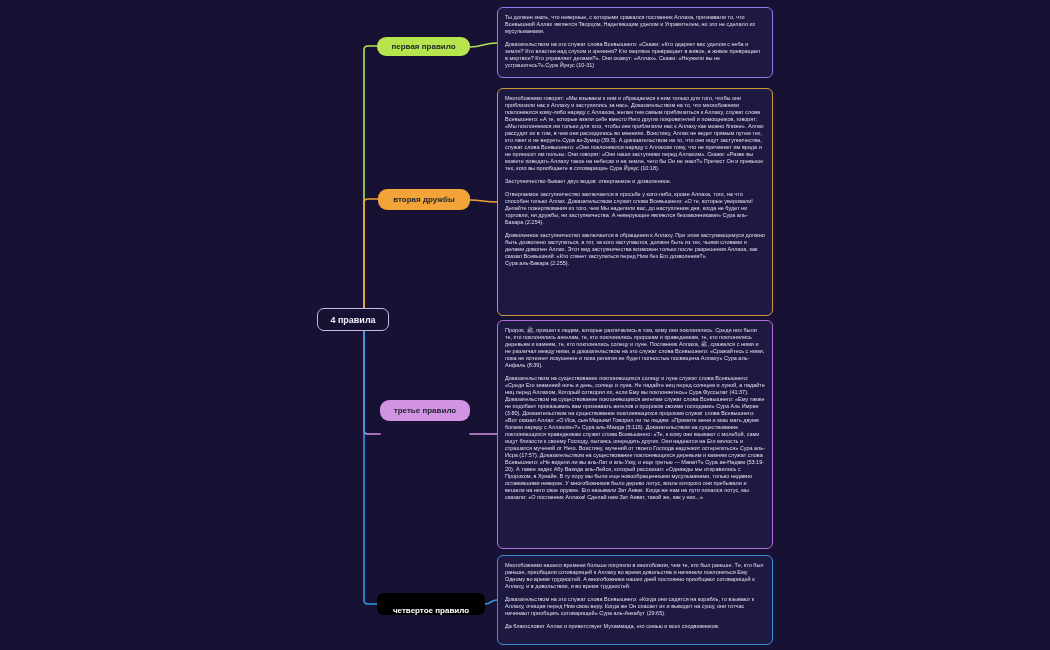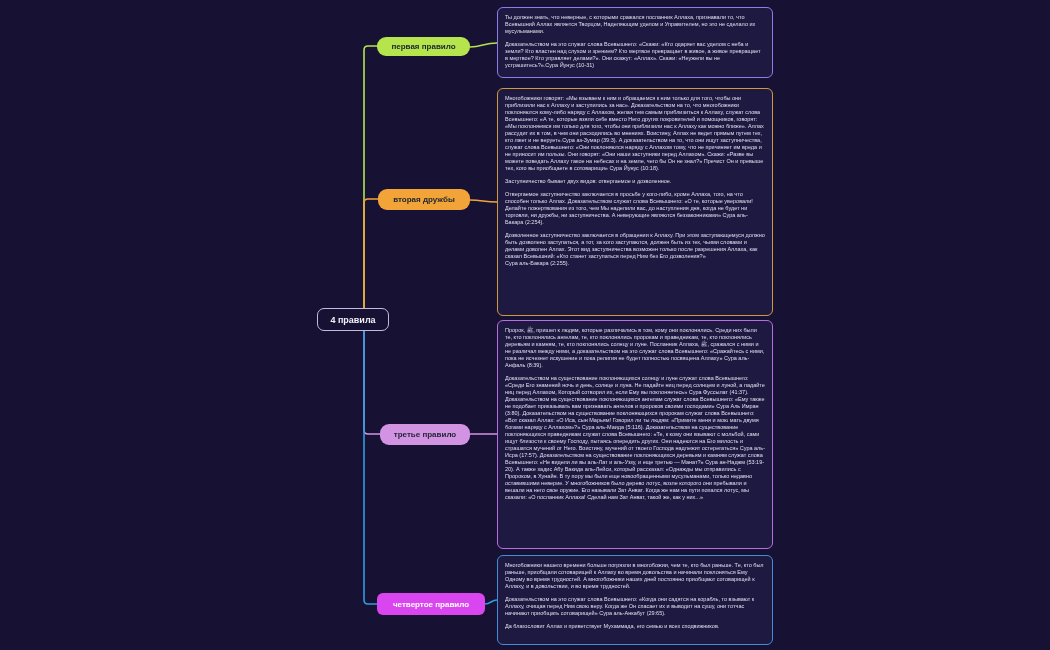--- a/index.html
+++ b/index.html
@@ -39,21 +39,21 @@
     position: absolute;
     border-radius: 9px;
     font-size: 8px;
     font-weight: bold;
     display: flex; align-items: center; justify-content: center;
     cursor: pointer;
     white-space: nowrap;
   }
   .label-1 { left: 377px; top: 37px;  width: 93px;  height: 19px; }
   .label-2 { left: 378px; top: 189px; width: 92px;  height: 21px; }
-  .label-3 { left: 380px; top: 424px; width: 90px;  height: 21px; }
+  .label-3 { left: 380px; top: 400px; width: 90px;  height: 21px; }
   .label-4 { left: 377px; top: 593px; width: 108px; height: 22px; border-radius: 6px; }
 
   .text-box {
     position: absolute;
     left: 497px;
     width: 276px;
     border: 1px solid;
     border-radius: 6px;
     padding: 6px 7px;
     font-size: 5.5px;
@@ -95,21 +95,21 @@
 
   <div class="branch-label label-1" style="background-color: rgb(181, 228, 77); color: rgb(29, 37, 48);">
     <span>первая правило</span>
   </div>
   <div class="branch-label label-2" style="background-color: rgb(242, 164, 56); color: rgb(29, 37, 48);">
     <span>вторая дружбы</span>
   </div>
   <div class="branch-label label-3" style="background-color: rgb(211, 147, 227); color: rgb(29, 37, 48);">
     <span>третье правило</span>
   </div>
-  <div class="branch-label label-4" style="background-color: #d946ef; color: rgb(255, 255, 255);">
+  <div class="branch-label label-4" style="background-color: #000000; color: rgb(255, 255, 255); align-items: flex-end;">
     <span>четвертое правило</span>
   </div>
 
   <div class="text-box box-1" style="border-color: rgb(141, 124, 234); background-color: rgb(30, 25, 65);">
     <p>Ты должен знать, что неверные, с которыми сражался посланник Аллаха, признавали то, что Всевышний Аллах является Творцом, Наделяющим уделом и Управителем, но это не сделало их мусульманами.</p>
     <p>Доказательством на это служат слова Всевышнего: «Скажи: «Кто одаряет вас уделом с неба и земли? Кто властен над слухом и зрением? Кто мертвое превращает в живое, а живое превращает в мертвое? Кто управляет делами?». Они скажут: «Аллах». Скажи: «Неужели вы не устрашитесь?».Сура Йунус (10-31)</p>
   </div>
 
   <div class="text-box box-2" style="border-color: rgb(207, 154, 63); background-color: rgb(30, 25, 65);">
     <p>Многобожники говорят: «Мы взываем к ним и обращаемся к ним только для того, чтобы они приблизили нас к Аллаху и заступились за нас». Доказательством на то, что многобожники поклоняются кому-либо наряду с Аллахом, желая тем самым приблизиться к Аллаху, служат слова Всевышнего: «А те, которые взяли себе вместо Него других покровителей и помощников, говорят: «Мы поклоняемся им только для того, чтобы они приблизили нас к Аллаху как можно ближе». Аллах рассудит их в том, в чем они расходились во мнениях. Воистину, Аллах не ведет прямым путем тех, кто лжет и не верует».Сура аз-Зумар (39:3). А доказательством на то, что они ищут заступничества, служат слова Всевышнего: «Они поклоняются наряду с Аллахом тому, что не причиняет им вреда и не приносит им пользы. Они говорят: «Они наши заступники перед Аллахом». Скажи: «Разве вы можете поведать Аллаху такое на небесах и на земле, чего бы Он не знал?» Пречист Он и превыше тех, кого вы приобщаете в сотоварищи» Сура Йунус (10:18).</p>

